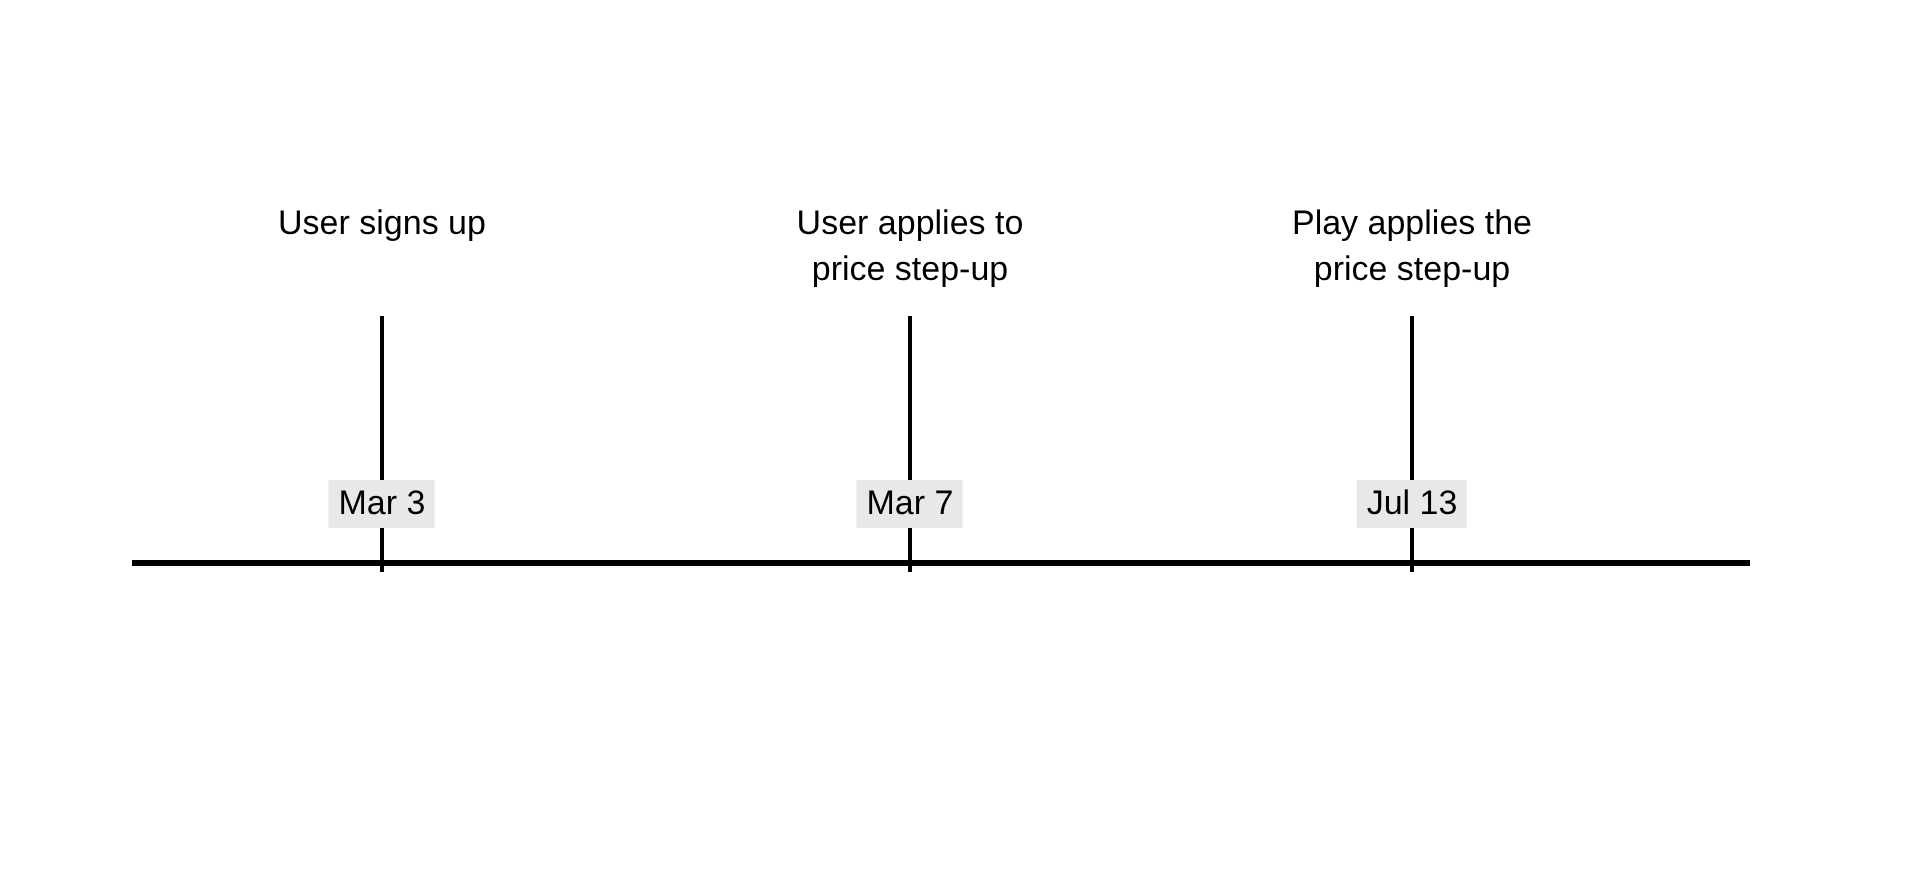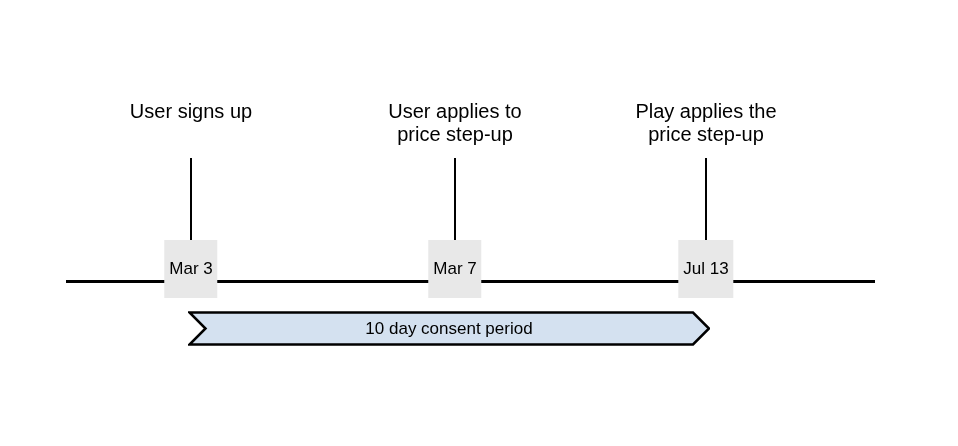--- a/index.html
+++ b/index.html
@@ -29,21 +29,21 @@
   }
   
   .milestone {
     position: absolute;
     top: 100px;
     width: 260px;
     margin-left: -130px;
     text-align: center;
   }
   .milestone-label {
-    font-size: 20px;
+    font-size: 17px;
     line-height: 23px;
     color: #000000;
     white-space: pre-line;
   }
   .milestone-tick {
     position: absolute;
     top: 58px;
     left: 50%;
     width: 2px;
     margin-left: -1px;
@@ -51,21 +51,21 @@
     background: #000000;
   }
   .milestone-date {
     position: absolute;
     top: 140px;
     left: 50%;
     transform: translateX(-50%);
     font-size: 17px;
     line-height: 22px;
     background: #e8e8e8;
-    padding: 18px 5px;
+    padding: 1px 5px;
     white-space: nowrap;
   }
   
   .period-banner {
     position: absolute;
     left: 188px;
     top: 311px;
     width: 522px;
     height: 35px;
   }
@@ -108,20 +108,14 @@
     <div class="milestone-date">Mar 7</div>
   </div>
 
   <div class="milestone" style="left:706px;">
     <div class="milestone-label">Play applies the
 price step-up</div>
     <div class="milestone-tick"></div>
     <div class="milestone-date">Jul 13</div>
   </div>
 
-  <div class="period-banner">
-    <svg viewBox="0 0 522 35" xmlns="http://www.w3.org/2000/svg">
-      <polygon points="1.5,1.5 505,1.5 521,17.5 505,33.5 1.5,33.5 17.5,17.5" fill="#d4e1f0" stroke="#000000" stroke-width="2.5" stroke-linejoin="miter"></polygon>
-    </svg>
-    <div class="period-banner-text">10 day consent period</div>
-  </div>
 
 </div>
 
 </body></html>

